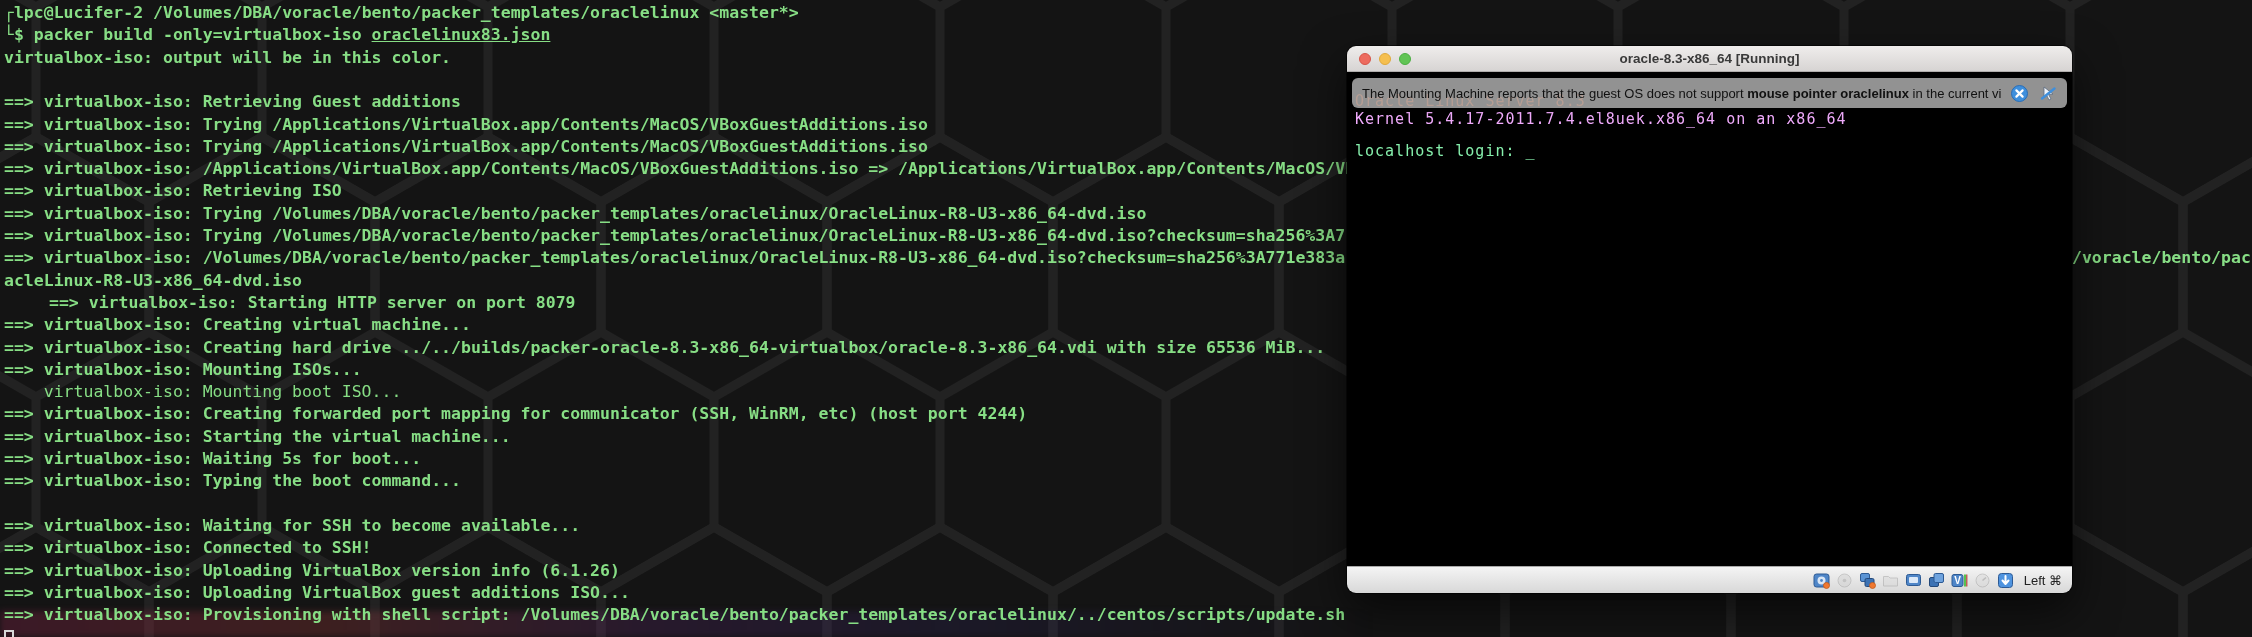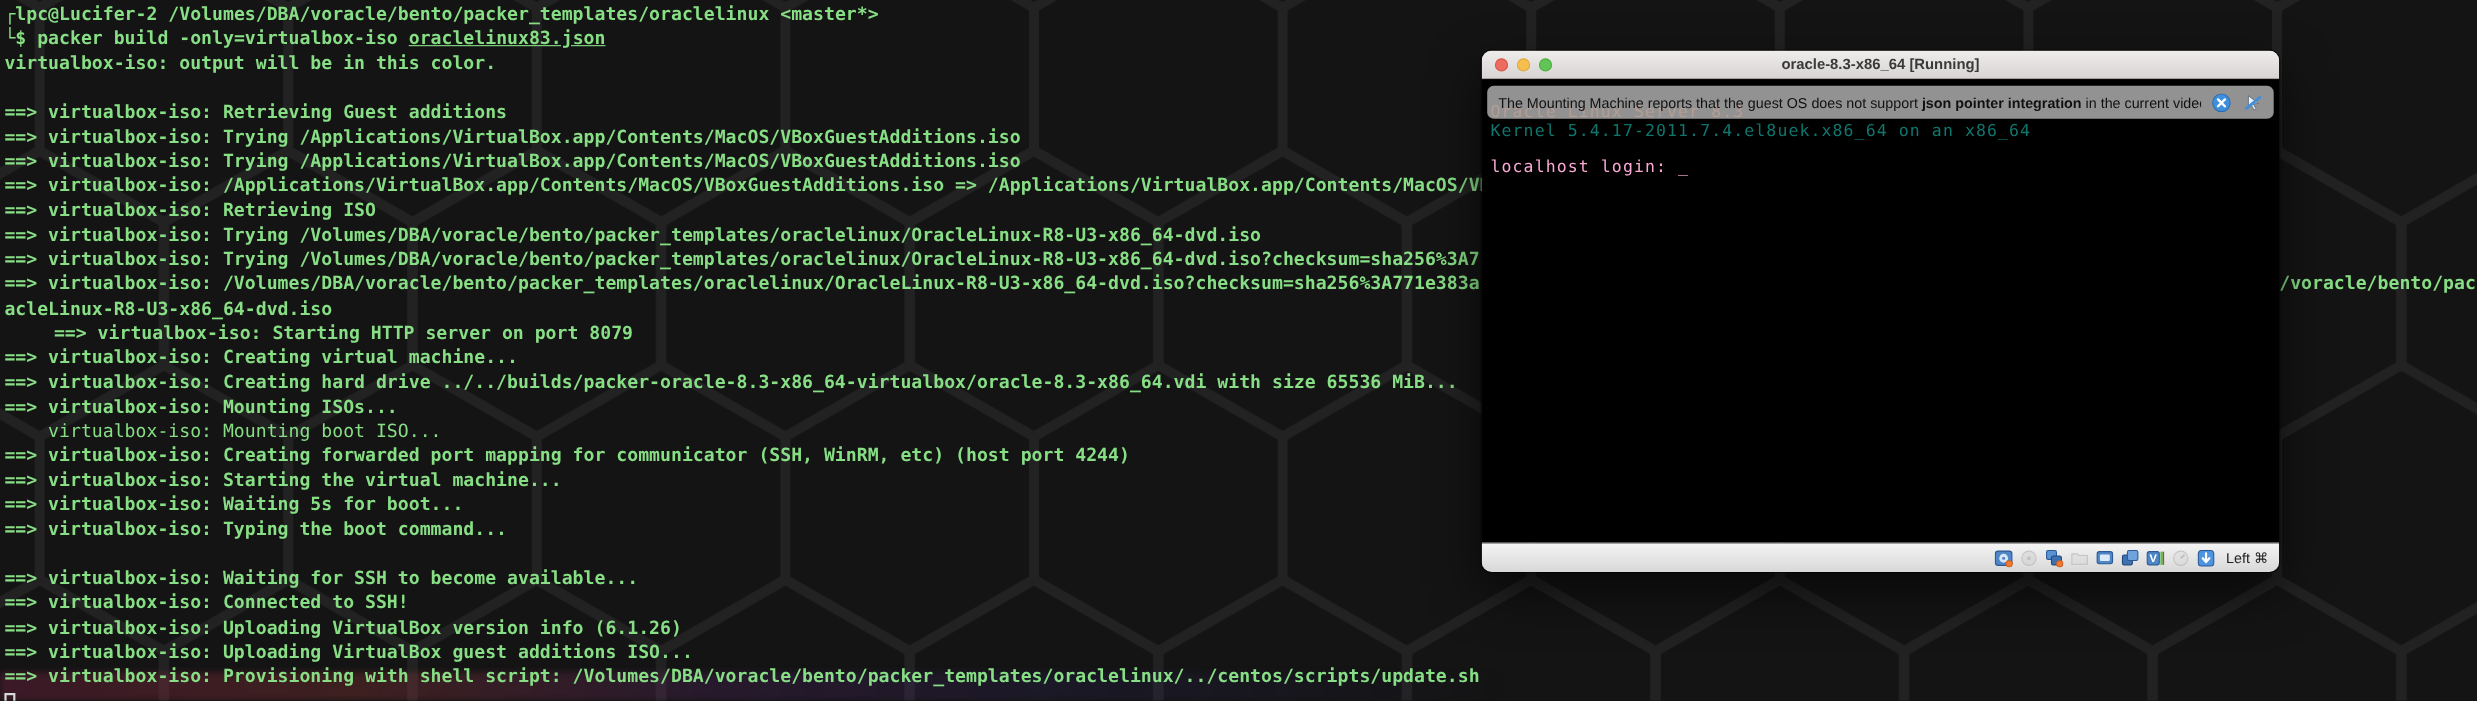--- a/index.html
+++ b/index.html
@@ -23,39 +23,39 @@
   .white  { color:var(--white); }
   .user   { color:var(--user); }
   .path   { color:var(--path); }
   .branch { color:var(--branch); }
   .frame  { color:var(--frame); font-weight:normal; }
   .u      { text-decoration:underline; }
   .block-cursor { display:inline-block; width:10px; height:17px; border:2px solid #d8d8d8;
     vertical-align:middle; margin-top:2px; }
 
   
-  #vm-window { position:absolute; left:1347px; top:46px; width:725px; height:474px; z-index:3;
+  #vm-window { position:absolute; left:1347px; top:46px; width:725px; height:547px; z-index:3;
     border-radius:9px; box-shadow:0 18px 45px rgba(0,0,0,.6), 0 0 0 1px rgba(0,0,0,.55);
     display:flex; flex-direction:column; overflow:hidden; }
   #vm-titlebar { height:26px; flex:0 0 26px;
     background:linear-gradient(#efedec, #d7d4d3);
     border-bottom:1px solid #b0adac; position:relative;
     display:flex; align-items:center; justify-content:center; }
   .traffic { position:absolute; top:7px; width:12px; height:12px; border-radius:50%; }
   #tl-close { left:12px;  background:#ed6b5f; border:1px solid #d65549; }
   #tl-min   { left:32px;  background:#f5bf4f; border:1px solid #dfa93c; }
   #tl-zoom  { left:52px;  background:#61c455; border:1px solid #4caf43; }
   #vm-title { font-size:13.5px; font-weight:bold; color:#3a3a3a; }
 
   #vm-screen { position:relative; flex:1 1 auto; background:#000; overflow:hidden; }
   .vga { position:absolute; left:8px; white-space:pre;
     font-family:"DejaVu Sans Mono", monospace; font-size:15px; letter-spacing:1px; }
   #vga-line1 { top:20px;  color:#c2410c; }
-  #vga-line2 { top:38px; color:#0f766e; }
-  #vga-login { top:70px; color:#f9a8d4; }
+  #vga-line2 { top:38px; color:#f0abfc; }
+  #vga-login { top:70px; color:#86efac; }
   #vga-login .cursor { text-decoration:none; }
 
   #vm-banner { position:absolute; left:5px; right:5px; top:6px; height:30px;
     background:rgba(178,178,178,.82); border-radius:6px;
     box-shadow:0 2px 5px rgba(0,0,0,.45);
     display:flex; align-items:center; padding:0 10px; gap:10px; }
   #banner-text { font-size:13px; color:#111; white-space:nowrap; overflow:hidden; }
   #banner-icons { margin-left:auto; display:flex; align-items:center; gap:12px; }
   .banner-btn { width:17px; height:17px; display:block; cursor:default; }
 
@@ -121,21 +121,21 @@
     <span class="traffic" id="tl-zoom"></span>
     <span id="vm-title">oracle-8.3-x86_64 [Running]</span>
   </div>
 
   <div id="vm-screen">
     <div class="vga" id="vga-line1">Oracle Linux Server 8.3</div>
     <div class="vga" id="vga-line2">Kernel 5.4.17-2011.7.4.el8uek.x86_64 on an x86_64</div>
     <div class="vga" id="vga-login"><span>localhost login:</span><span> </span><span class="cursor">_</span></div>
 
     <div id="vm-banner">
-      <span id="banner-text"><span>The Mounting Machine reports that the guest OS does not support </span><b>json pointer integration</b><span> in the current video mode.</span></span>
+      <span id="banner-text"><span>The Mounting Machine reports that the guest OS does not support </span><b>mouse pointer oraclelinux</b><span> in the current video mode.</span></span>
       <span id="banner-icons">
         <svg class="banner-btn" viewBox="0 0 17 17">
           <circle cx="8.5" cy="8.5" r="8" fill="#3f8fdc" stroke="#2a6db4" stroke-width="1"></circle>
           <path d="M5.4 5.4 L11.6 11.6 M11.6 5.4 L5.4 11.6" stroke="#fff" stroke-width="2.2" stroke-linecap="round"></path>
         </svg>
         <svg class="banner-btn" viewBox="0 0 17 17">
           <polygon points="4,2 13,9 8.5,9.5 11,14 9,15 6.8,10.5 4,13" fill="#eef3fa" stroke="#5a6b80" stroke-width="0.8"></polygon>
           <line x1="2" y1="13.5" x2="14.5" y2="3.5" stroke="#3f8fdc" stroke-width="2.4" stroke-linecap="round"></line>
         </svg>
       </span>

